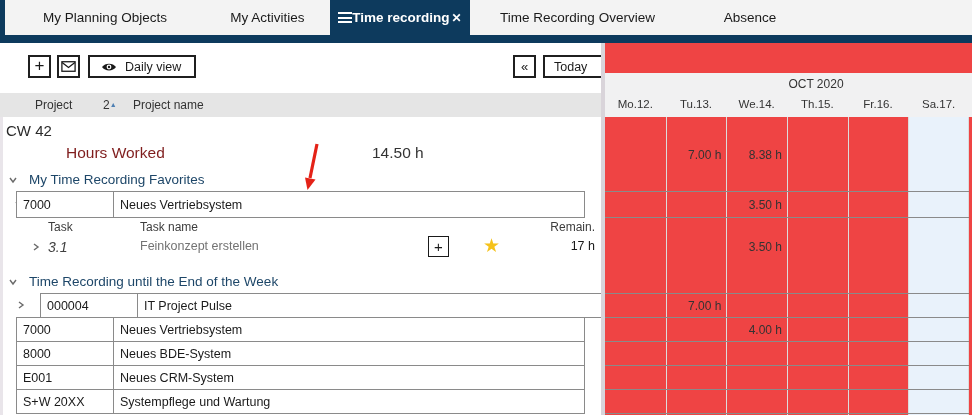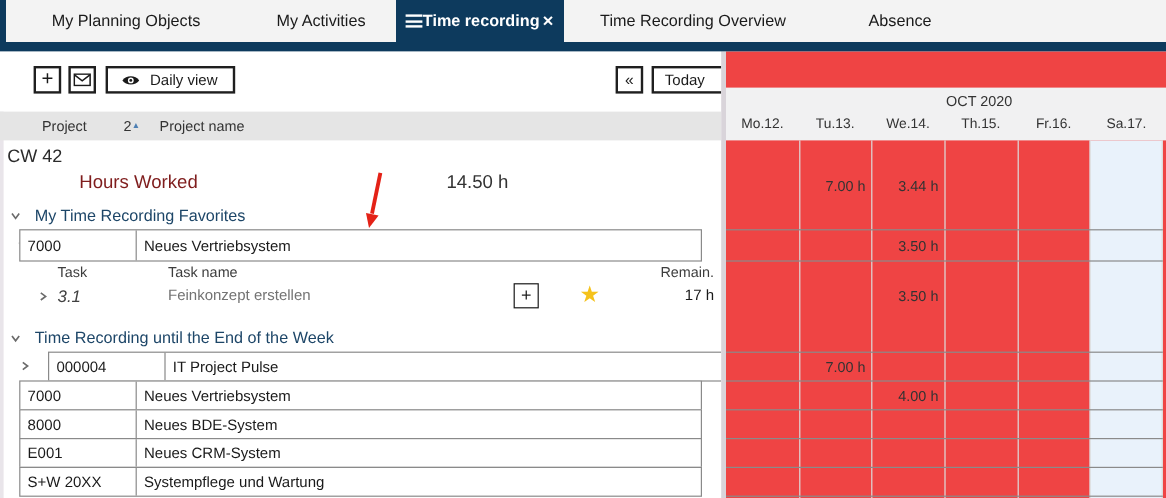--- a/index.html
+++ b/index.html
@@ -247,21 +247,21 @@
         <div class="gcol"></div>
         <div class="gcol"></div>
         <div class="gcol"></div>
         <div class="gcol"></div>
         <div class="gcol c5"></div>
       </div>
 
       <div class="rrow r-hours">
         <div class="rcell"></div>
         <div class="rcell">7.00 h</div>
-        <div class="rcell">3.44 h</div>
+        <div class="rcell">8.38 h</div>
         <div class="rcell"></div>
         <div class="rcell"></div>
         <div class="rcell"></div>
       </div>
 
       <div class="rrow r-fav">
         <div class="rcell"></div>
         <div class="rcell"></div>
         <div class="rcell">3.50 h</div>
         <div class="rcell"></div>

